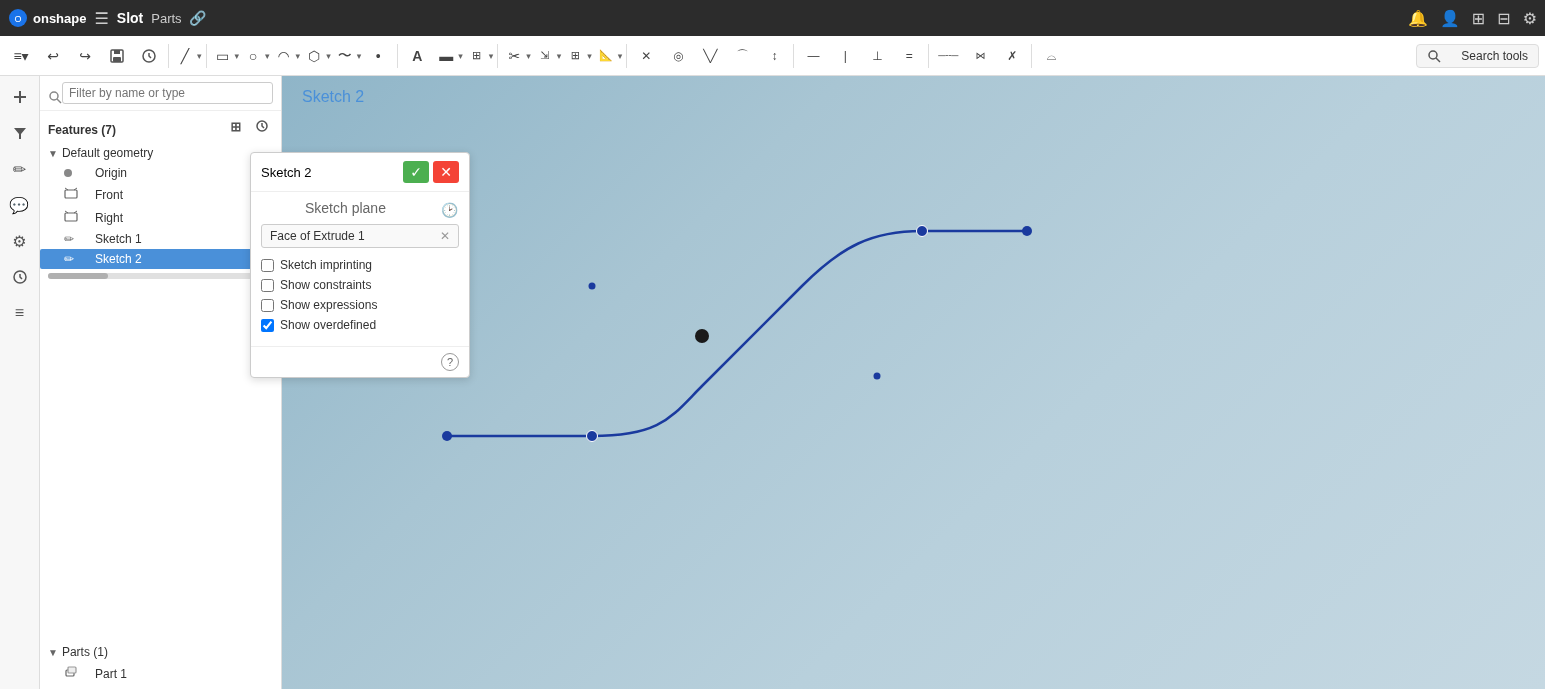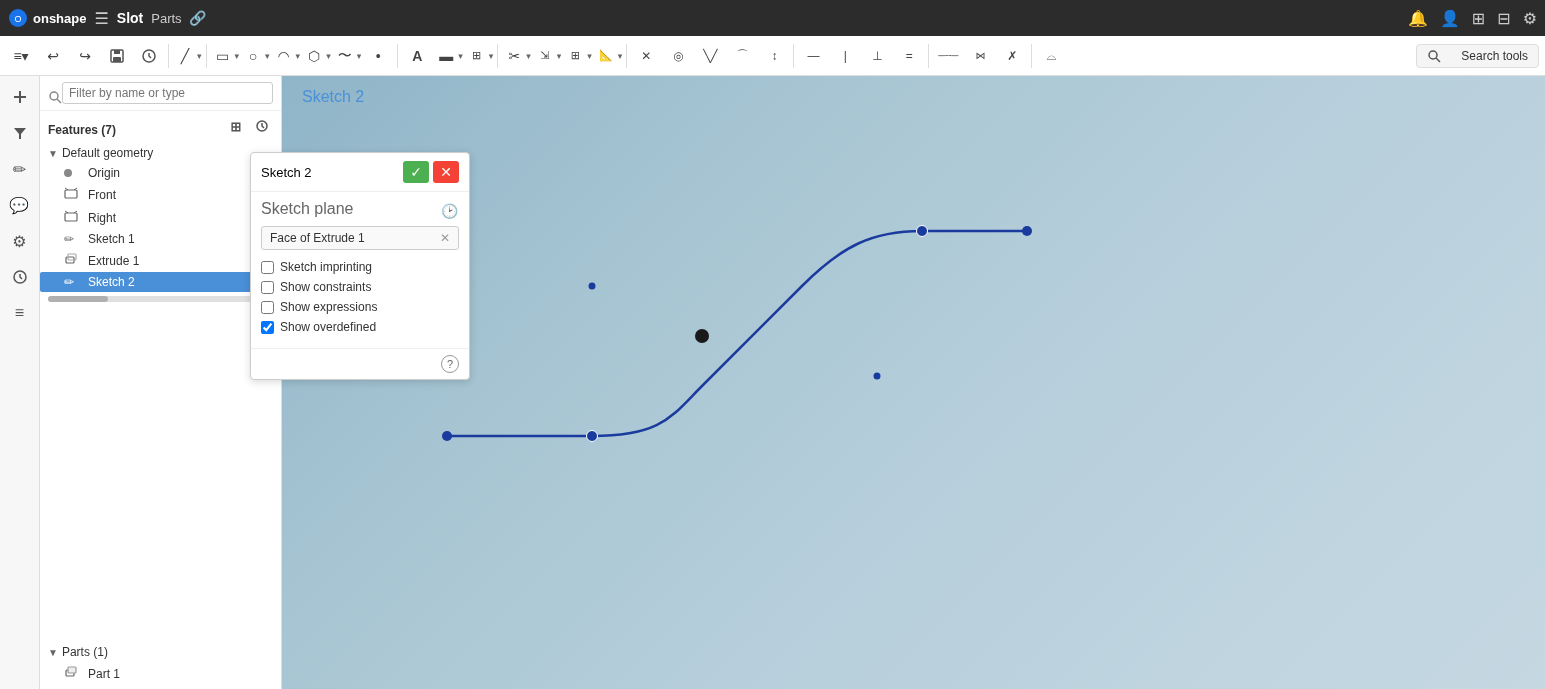--- a/index.html
+++ b/index.html
@@ -38,40 +38,40 @@
       width: 242px; background: #fff; border-right: 1px solid #ddd; display: flex; flex-direction: column; flex-shrink: 0; overflow: hidden;
     }
     #fp-search { display: flex; align-items: flex-end; padding: 6px 8px; border-bottom: 1px solid #eee; }
     #fp-search input { flex: 1; border: 1px solid #ccc; border-radius: 3px; padding: 3px 6px; font-size: 12px; color: #444; }
     .fp-header { display: flex; align-items: flex-end; justify-content: space-between; padding: 4px 8px; font-size: 12px; font-weight: 600; color: #333; }
     .fp-header-icons { display: flex; gap: 4px; }
     .fp-icon { width: 22px; height: 22px; display: flex; align-items: center; justify-content: center; cursor: pointer; color: #555; font-size: 13px; border-radius: 3px; }
     .tree-section { padding: 2px 0; }
     .tree-group-header { display: flex; align-items: center; padding: 3px 8px; cursor: pointer; color: #333; font-size: 12px; gap: 4px; }
     .tree-group-header .chevron { font-size: 10px; color: #666; }
-    .tree-item { display: flex; align-items: center; padding: 3px 8px 3px 24px; cursor: pointer; color: #333; font-size: 12px; gap: 8px; border-radius: 2px; }
+    .tree-item { display: flex; align-items: center; padding: 3px 8px 3px 24px; cursor: pointer; color: #333; font-size: 12px; gap: 15px; border-radius: 2px; }
     .tree-item.active { background: #4a90d9; color: #fff; }
     .tree-item.active .item-icon { color: #fff; }
     .tree-item .item-icon { font-size: 12px; color: #666; width: 16px; }
     .origin-dot { width: 8px; height: 8px; border-radius: 50%; background: #888; display: inline-block; }
     .sketch-icon { color: #4a90d9; }
     .parts-section { padding: 4px 0; }
     .scrollbar-h { height: 6px; background: #e0e0e0; border-radius: 3px; margin: 2px 8px; }
     .scrollbar-thumb { height: 6px; width: 60px; background: #b0b0b0; border-radius: 3px; }
 
     
     #sketch-panel {
       width: 220px; background: #fff; border: 1px solid #ccc; border-radius: 4px; position: absolute; left: 250px; top: 76px; z-index: 100; box-shadow: 0 2px 8px rgba(0,0,0,0.15);
     }
     #sketch-panel-header { display: flex; align-items: center; justify-content: space-between; padding: 8px 10px; border-bottom: 1px solid #eee; }
     #sketch-panel-header .actions { display: flex; gap: 4px; }
     .confirm-btn { background: #4caf50; border: none; border-radius: 3px; color: #fff; width: 26px; height: 22px; cursor: pointer; display: flex; align-items: center; justify-content: center; font-size: 14px; }
     .cancel-btn { background: #f44336; border: none; border-radius: 3px; color: #fff; width: 26px; height: 22px; cursor: pointer; display: flex; align-items: center; justify-content: center; font-size: 14px; }
     #sketch-panel-body { padding: 8px 10px; }
-    .sketch-plane-label { font-size: 16px; color: #666; margin-bottom: 4px; }
+    .sketch-plane-label { font-size: 14px; color: #666; margin-bottom: 4px; margin-left: 44px; }
     .sketch-plane-select { display: flex; align-items: center; justify-content: space-between; border: 1px solid #ccc; border-radius: 3px; padding: 4px 8px; font-size: 12px; color: #333; background: #f9f9f9; cursor: pointer; margin-bottom: 10px; }
     .sketch-plane-select .close-x { color: #999; cursor: pointer; font-size: 12px; }
     .checkbox-row { display: flex; align-items: center; gap: 6px; margin-bottom: 6px; font-size: 12px; color: #333; }
     .checkbox-row input[type=checkbox] { width: 13px; height: 13px; cursor: pointer; }
     #sketch-panel-footer { display: flex; justify-content: flex-end; padding: 6px 10px; border-top: 1px solid #eee; }
     .help-icon { width: 18px; height: 18px; border-radius: 50%; border: 1px solid #999; display: flex; align-items: center; justify-content: center; font-size: 11px; color: #666; cursor: pointer; }
     .clock-icon-btn { background: none; border: none; cursor: pointer; color: #666; font-size: 14px; }
 
     
     #canvas { flex: 1; background: linear-gradient(135deg, #8fb5c8 0%, #a8c5d3 30%, #b8d0dc 60%, #c5d8e2 100%); position: relative; overflow: hidden; }
@@ -292,29 +292,20 @@
               <line x1="4" y1="4" x2="1" y2="2" stroke="#666" stroke-width="1"></line>
               <line x1="10" y1="4" x2="13" y2="2" stroke="#666" stroke-width="1"></line>
             </svg>
         </span>
         <span>Right</span>
       </div>
       <div class="tree-item">
         <span class="item-icon sketch-icon">✏</span>
         <span>Sketch 1</span>
       </div>
-      <div class="tree-item">
-        <span class="item-icon">
-          <svg width="14" height="14" viewBox="0 0 14 14" fill="none">
-              <rect x="2" y="5" width="8" height="6" rx="1" stroke="#666" stroke-width="1.2"></rect>
-              <rect x="4" y="2" width="8" height="6" rx="1" stroke="#aaa" stroke-width="1.2" fill="none"></rect>
-            </svg>
-        </span>
-        <span>Extrude 1</span>
-      </div>
       <div class="tree-item active">
         <span class="item-icon">✏</span>
         <span>Sketch 2</span>
       </div>
     </div>
 
     <div class="scrollbar-h">
       <div class="scrollbar-thumb"></div>
     </div>
 

